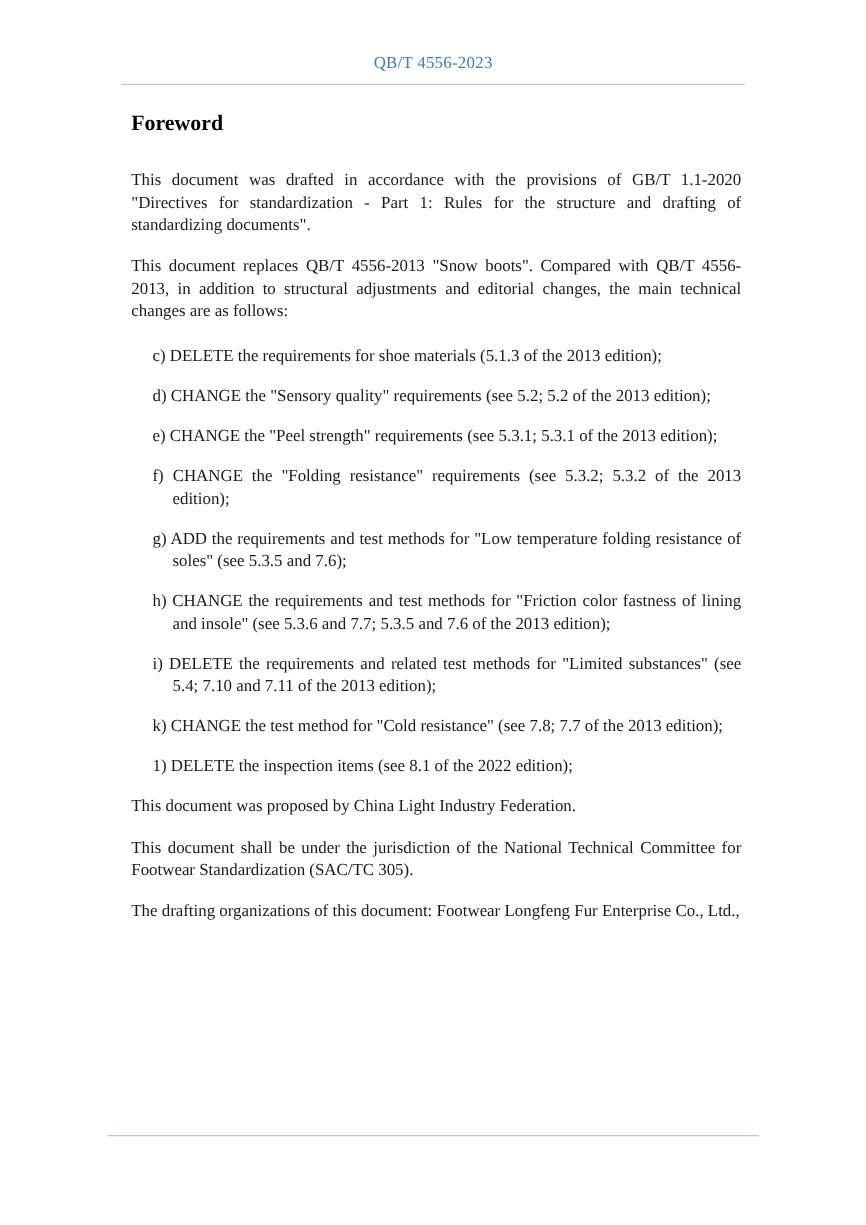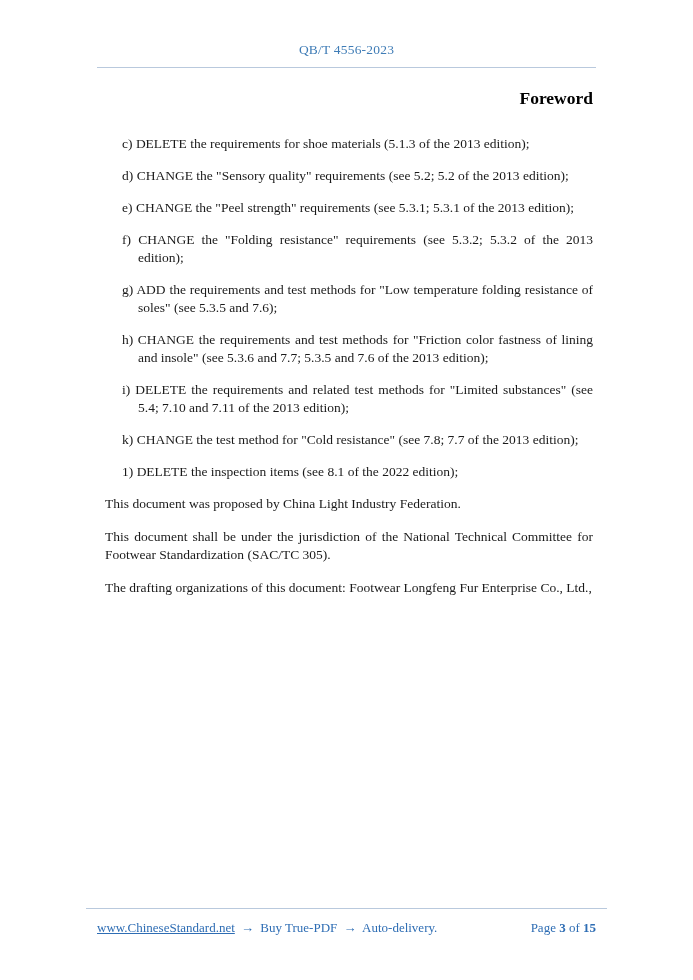--- a/index.html
+++ b/index.html
@@ -37,21 +37,21 @@
     border-top: 1px solid #b9c9dd;
     margin: 0;
   }
   .content {
     position: absolute;
     top: 88px;
     left: 105px;
     right: 100px;
   }
   .page-title {
-    text-align: right;
+    text-align: left;
     font-size: 17.5px;
     font-weight: bold;
     margin: 0 0 26px 0;
     color: #000000;
   }
   p.body-para {
     font-size: 13.5px;
     line-height: 18px;
     text-align: justify;
     margin: 0 0 15px 0;
@@ -102,20 +102,22 @@
 
 <div class="page">
 
   <div class="doc-header">QB/T 4556-2023</div>
   <hr class="header-rule">
 
   <div class="content">
 
     <h1 class="page-title">Foreword</h1>
 
+    <p class="body-para">This document was drafted in accordance with the provisions of GB/T 1.1-2020 "Directives for standardization - Part 1: Rules for the structure and drafting of standardizing documents".</p>
+    <p class="body-para">This document replaces QB/T 4556-2013 "Snow boots". Compared with QB/T 4556-2013, in addition to structural adjustments and editorial changes, the main technical changes are as follows:</p>
 
     <div class="change-list">
       <p class="list-item"><span>c)</span> <span>DELETE the requirements for shoe materials (5.1.3 of the 2013 edition);</span></p>
       <p class="list-item"><span>d)</span> <span>CHANGE the "Sensory quality" requirements (see 5.2; 5.2 of the 2013 edition);</span></p>
       <p class="list-item"><span>e)</span> <span>CHANGE the "Peel strength" requirements (see 5.3.1; 5.3.1 of the 2013 edition);</span></p>
       <p class="list-item"><span>f)</span> <span>CHANGE the "Folding resistance" requirements (see 5.3.2; 5.3.2 of the 2013 edition);</span></p>
       <p class="list-item"><span>g)</span> <span>ADD the requirements and test methods for "Low temperature folding resistance of soles" (see 5.3.5 and 7.6);</span></p>
       <p class="list-item"><span>h)</span> <span>CHANGE the requirements and test methods for "Friction color fastness of lining and insole" (see 5.3.6 and 7.7; 5.3.5 and 7.6 of the 2013 edition);</span></p>
       <p class="list-item"><span>i)</span> <span>DELETE the requirements and related test methods for "Limited substances" (see 5.4; 7.10 and 7.11 of the 2013 edition);</span></p>
       <p class="list-item"><span>k)</span> <span>CHANGE the test method for "Cold resistance" (see 7.8; 7.7 of the 2013 edition);</span></p>
@@ -123,29 +125,14 @@
     </div>
 
     <p class="body-para">This document was proposed by China Light Industry Federation.</p>
     <p class="body-para">This document shall be under the jurisdiction of the National Technical Committee for Footwear Standardization (SAC/TC 305).</p>
     <p class="body-para">The drafting organizations of this document: Footwear Longfeng Fur Enterprise Co., Ltd.,</p>
 
   </div>
 
   <hr class="footer-rule">
 
-  <div class="doc-footer">
-    <div class="footer-left">
-      <span class="site-link">www.ChineseStandard.net</span>
-      <span class="arrow">→</span>
-      <span>Buy True-PDF</span>
-      <span class="arrow">→</span>
-      <span>Auto-delivery.</span>
-    </div>
-    <div class="footer-right">
-      <span>Page</span>
-      <span class="page-num-strong">3</span>
-      <span>of</span>
-      <span class="page-num-strong">15</span>
-    </div>
-  </div>
 
 </div>
 
 </body></html>

